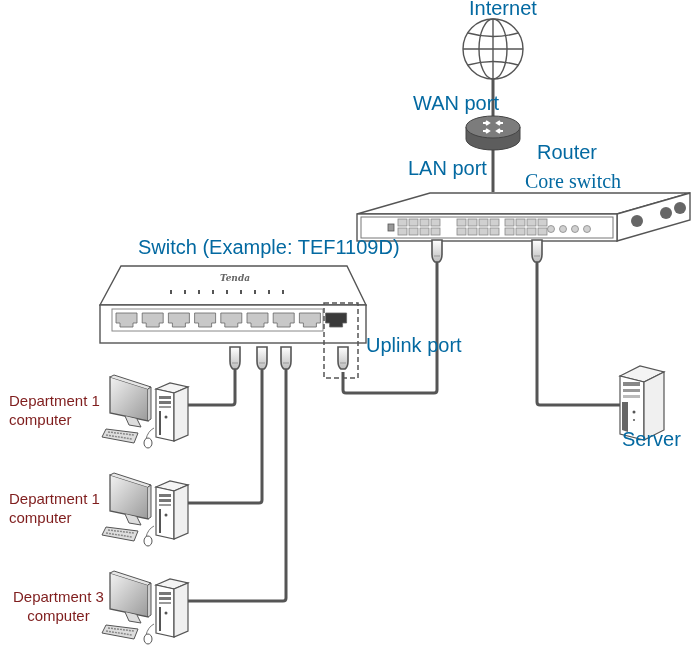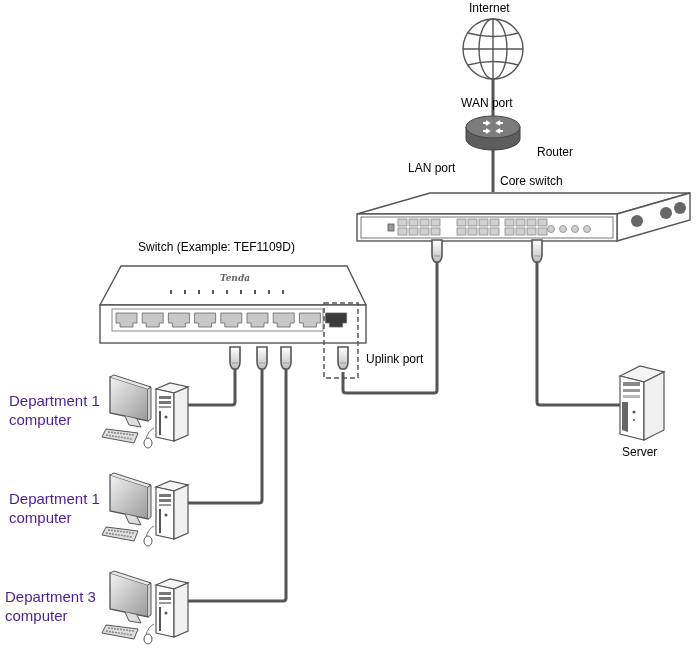--- a/index.html
+++ b/index.html
@@ -1,20 +1,20 @@
 <!DOCTYPE html>
 <html><head>
 <meta charset="utf-8">
 <style>
   html, body { margin: 0; padding: 0; background: #ffffff; }
   body { width: 697px; height: 648px; position: relative; overflow: hidden;
          font-family: "Liberation Sans", sans-serif; color: #3a3a3a; }
   svg#diagram { position: absolute; left: 0; top: 0; }
-  .lbl { position: absolute; font-size: 12px; color: #000000; white-space: nowrap; line-height: 18px; }
-  .lbl2 { position: absolute; font-size: 15px; color: #4c1d95; line-height: 19px; }
+  .lbl { position: absolute; font-size: 20px; color: #0369a1; white-space: nowrap; line-height: 18px; }
+  .lbl2 { position: absolute; font-size: 15px; color: #7f1d1d; line-height: 19px; }
 </style>
 </head>
 <body>
 
 <svg id="diagram" width="697" height="648" viewBox="0 0 697 648">
   <defs>
     <linearGradient id="screenGrad" x1="0" y1="0" x2="1" y2="1">
       <stop offset="0" stop-color="#f2f2f2"></stop>
       <stop offset="1" stop-color="#9a9a9a"></stop>
     </linearGradient>
@@ -171,32 +171,32 @@
     <rect x="623" y="382" width="17" height="4" fill="#888"></rect>
     <rect x="623" y="389" width="17" height="3" fill="#999"></rect>
     <rect x="623" y="395" width="17" height="3" fill="#bbb"></rect>
     <path d="M622,402 L628,402 L628,432 L622,430 Z" fill="#666"></path>
     <circle cx="634" cy="412" r="1.5" fill="#555"></circle>
     <circle cx="634" cy="420" r="1" fill="#555"></circle>
   </g>
 </svg>
 
 <div class="lbl" style="left:469px; top:-1px;">Internet</div>
-<div class="lbl" style="left:413px; top:94px;margin-left:48px;">WAN port</div>
+<div class="lbl" style="left:413px; top:94px;">WAN port</div>
 <div class="lbl" style="left:537px; top:143px;">Router</div>
 <div class="lbl" style="left:408px; top:159px;">LAN port</div>
-<div class="lbl" style="left:500px; top:172px;">Core switch</div>
+<div class="lbl" style="left:525px; top:172px;font-family:Liberation Serif, serif;">Core switch</div>
 <div class="lbl" style="left:138px; top:238px;">Switch (Example: TEF1109D)</div>
-<div class="lbl" style="left:366px; top:350px;text-align:right;">Uplink port</div>
-<div class="lbl" style="left:622px; top:443px;text-align:right;">Server</div>
+<div class="lbl" style="left:366px; top:336px;text-align:right;">Uplink port</div>
+<div class="lbl" style="left:622px; top:430px;text-align:right;">Server</div>
 
 <div class="lbl2" style="left:9px; top:391px;">
   <div>Department 1</div>
   <div>computer</div>
 </div>
 <div class="lbl2" style="left:9px; top:489px;">
   <div>Department 1</div>
   <div>computer</div>
 </div>
-<div class="lbl2" style="left:5px; top:587px;">
+<div class="lbl2" style="left:13px; top:587px;text-align:center;">
   <div>Department 3</div>
   <div>computer</div>
 </div>
 
 </body></html>

